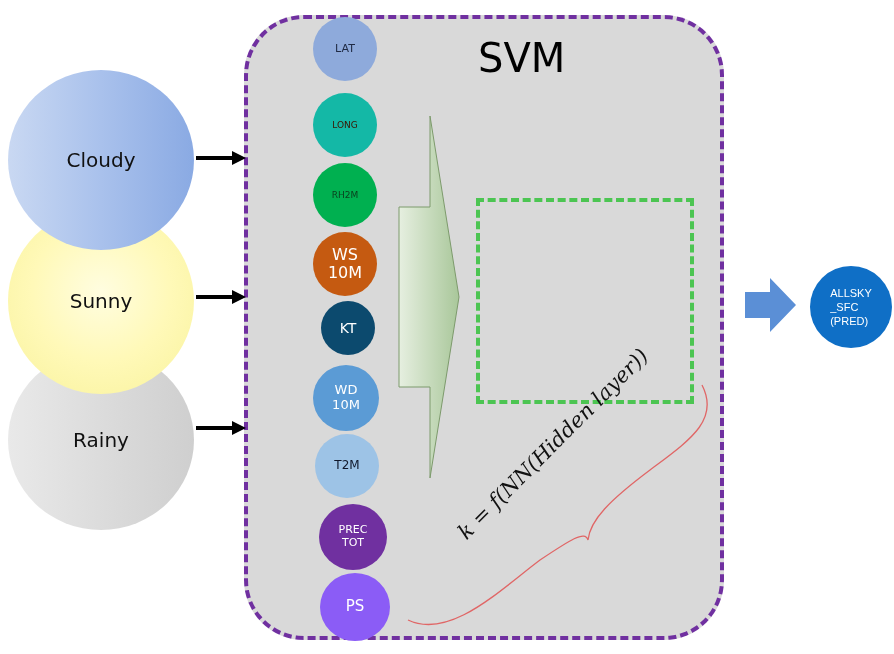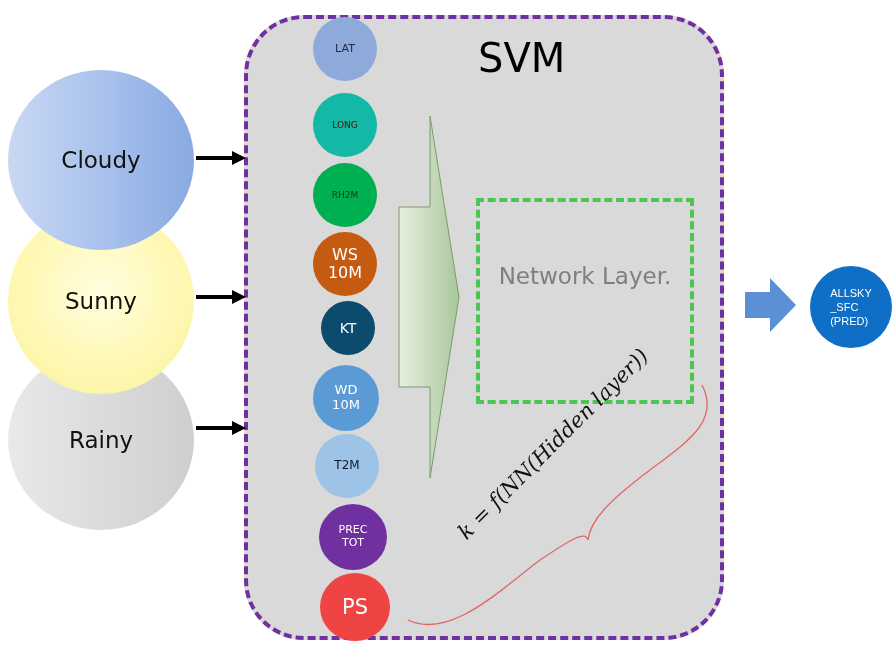--- a/index.html
+++ b/index.html
@@ -8,21 +8,21 @@
 
     
     .svm-box {
       position: absolute; left: 244px; top: 15px; width: 480px; height: 625px;
       background: #d9d9d9; border: 4px dashed #7030a0; border-radius: 60px; box-sizing: border-box;
     }
     .svm-title { position: absolute; left: 478px; top: 35px; font-size: 40px; color: #000; font-family: "DejaVu Sans", sans-serif; }
 
     
     .weather { position: absolute; border-radius: 50%; display: flex; align-items: center; justify-content: center;
-      font-family: "DejaVu Sans", sans-serif; font-size: 23px; color: #111; }
+      font-family: "DejaVu Sans", sans-serif; font-size: 20px; color: #111; }
     .cloudy { left: 8px; top: 70px; width: 186px; height: 180px; background: linear-gradient(90deg, #c9d8f2 0%, #a9c1ec 50%, #8aaae3 100%); z-index: 3; }
     .sunny { left: 8px; top: 208px; width: 186px; height: 186px; background: radial-gradient(circle at 50% 45%, #fffde0 0%, #fff9b8 50%, #f8f29a 100%); z-index: 2; }
     .rainy { left: 8px; top: 350px; width: 186px; height: 180px; background: linear-gradient(90deg, #e9e9e9 0%, #d9d9d9 60%, #cfcfcf 100%); z-index: 1; }
 
     
     .feat { position: absolute; border-radius: 50%; display: flex; align-items: center; justify-content: center; text-align: center;
       font-family: "DejaVu Sans", sans-serif; line-height: 1.15; }
 
     
     .hidden-box { position: absolute; left: 476px; top: 198px; width: 218px; height: 206px;
@@ -97,27 +97,26 @@
 </div>
 <div class="feat" style="left: 313px; top: 365px; width: 66px; height: 66px; font-size: 13px; background: rgb(91, 155, 213); color: rgb(255, 255, 255);" id="f5">
   <span><span>WD</span><br><span>10M</span></span>
 </div>
 <div class="feat" style="left: 315px; top: 434px; width: 64px; height: 64px; font-size: 12px; background: rgb(157, 195, 230); color: #0f172a; align-items: center;" id="f6">
   <span>T2M</span>
 </div>
 <div class="feat" style="left: 319px; top: 504px; width: 68px; height: 66px; font-size: 11px; background: rgb(112, 48, 160); color: rgb(255, 255, 255);" id="f7">
   <span><span>PREC</span><br><span>TOT</span></span>
 </div>
-<div class="feat" style="left: 320px; top: 573px; width: 70px; height: 68px; font-size: 21px; background: #ef4444; color: rgb(255, 255, 255);" id="f8">
+<div class="feat" style="left: 320px; top: 573px; width: 70px; height: 68px; font-size: 15px; background: #8b5cf6; color: rgb(255, 255, 255);" id="f8">
   <span>PS</span>
 </div>
 
 <div class="hidden-box"></div>
 <div class="hidden-text">
-  <div>Network Layer.</div>
 </div>
 
 <div class="formula">k = f(NN(Hidden layer))</div>
 
 <div class="pred">
   <div>
     <div>ALLSKY</div>
     <div>_SFC</div>
     <div>(PRED)</div>
   </div>

